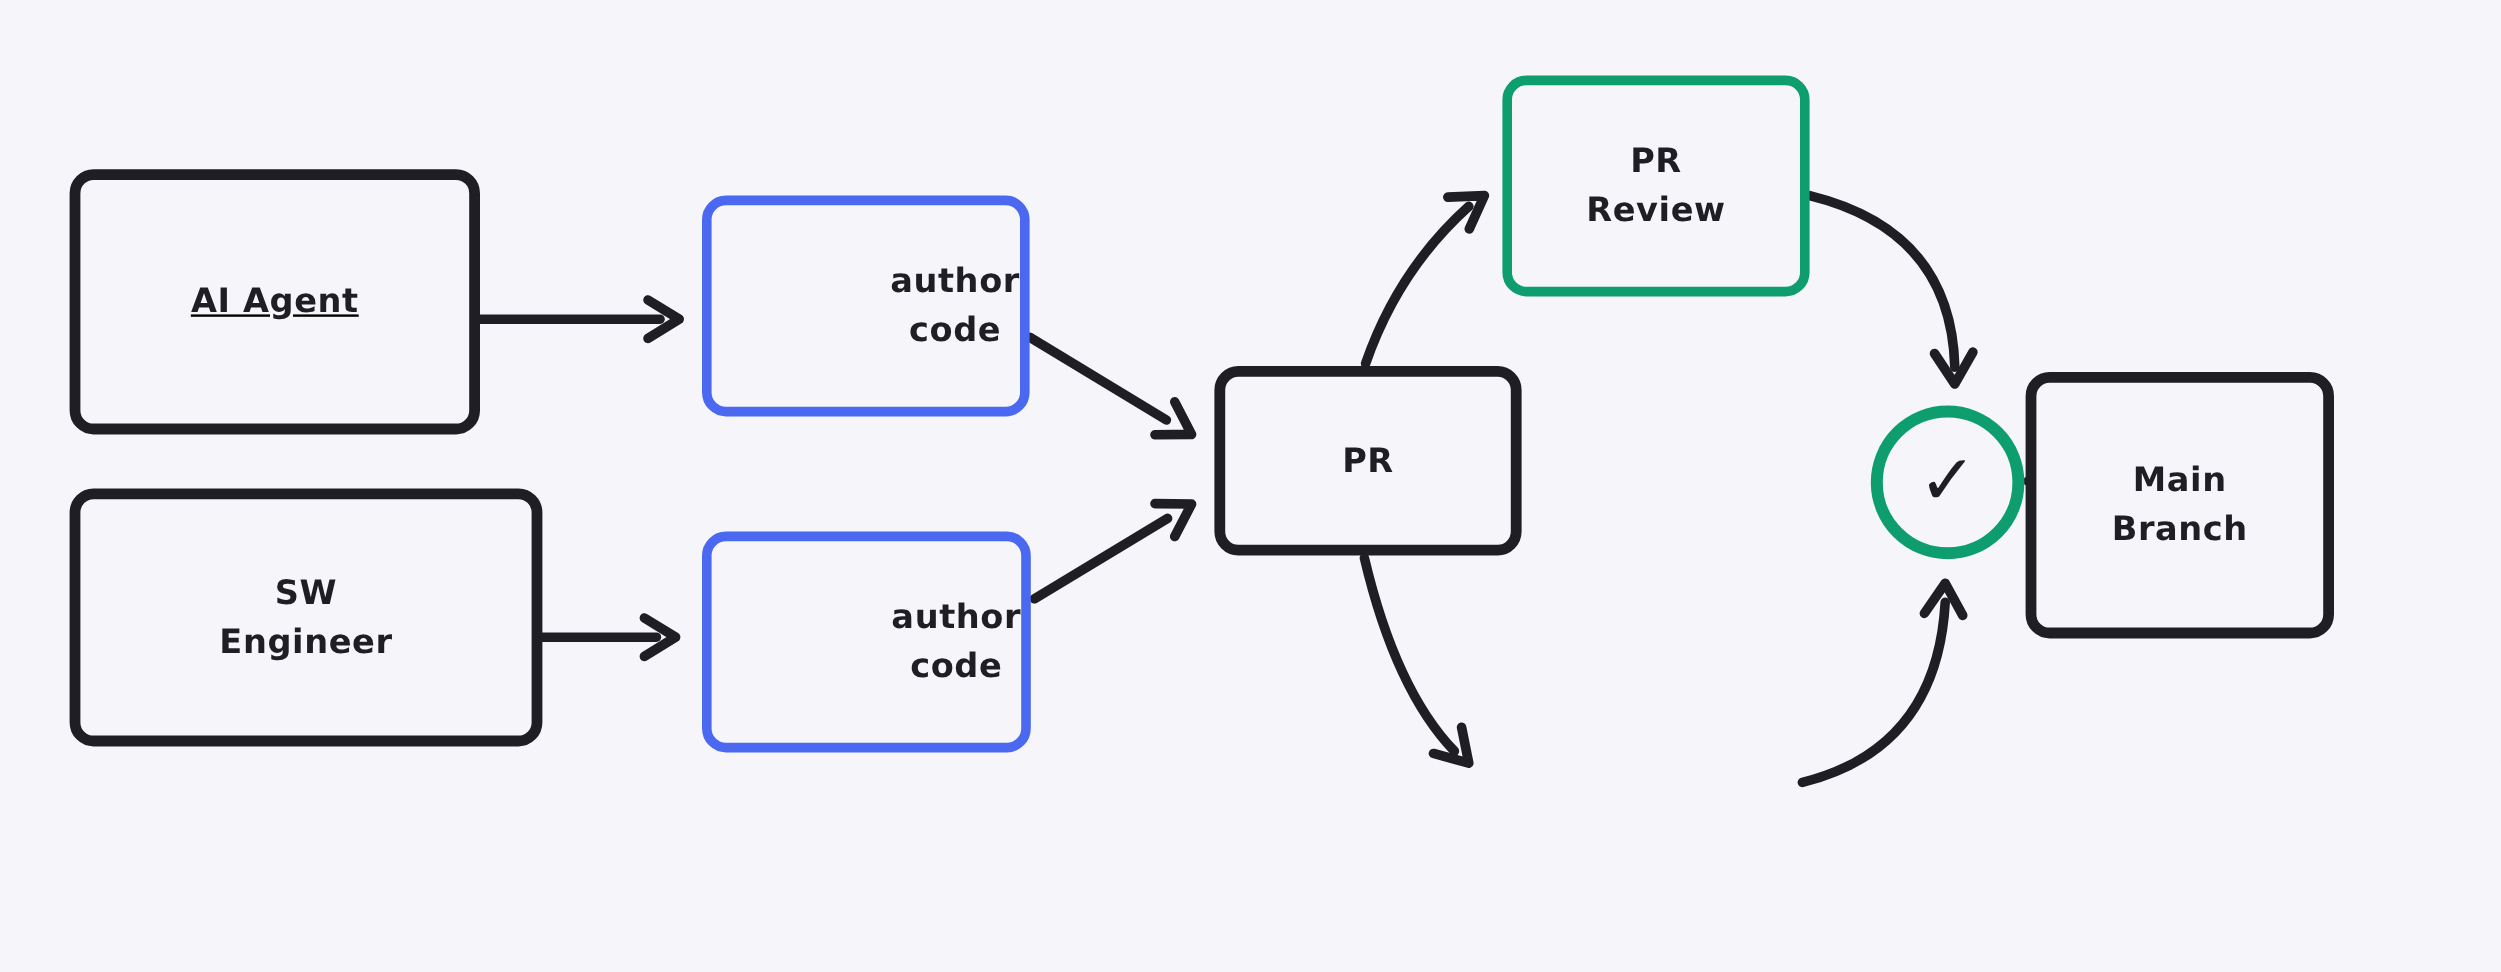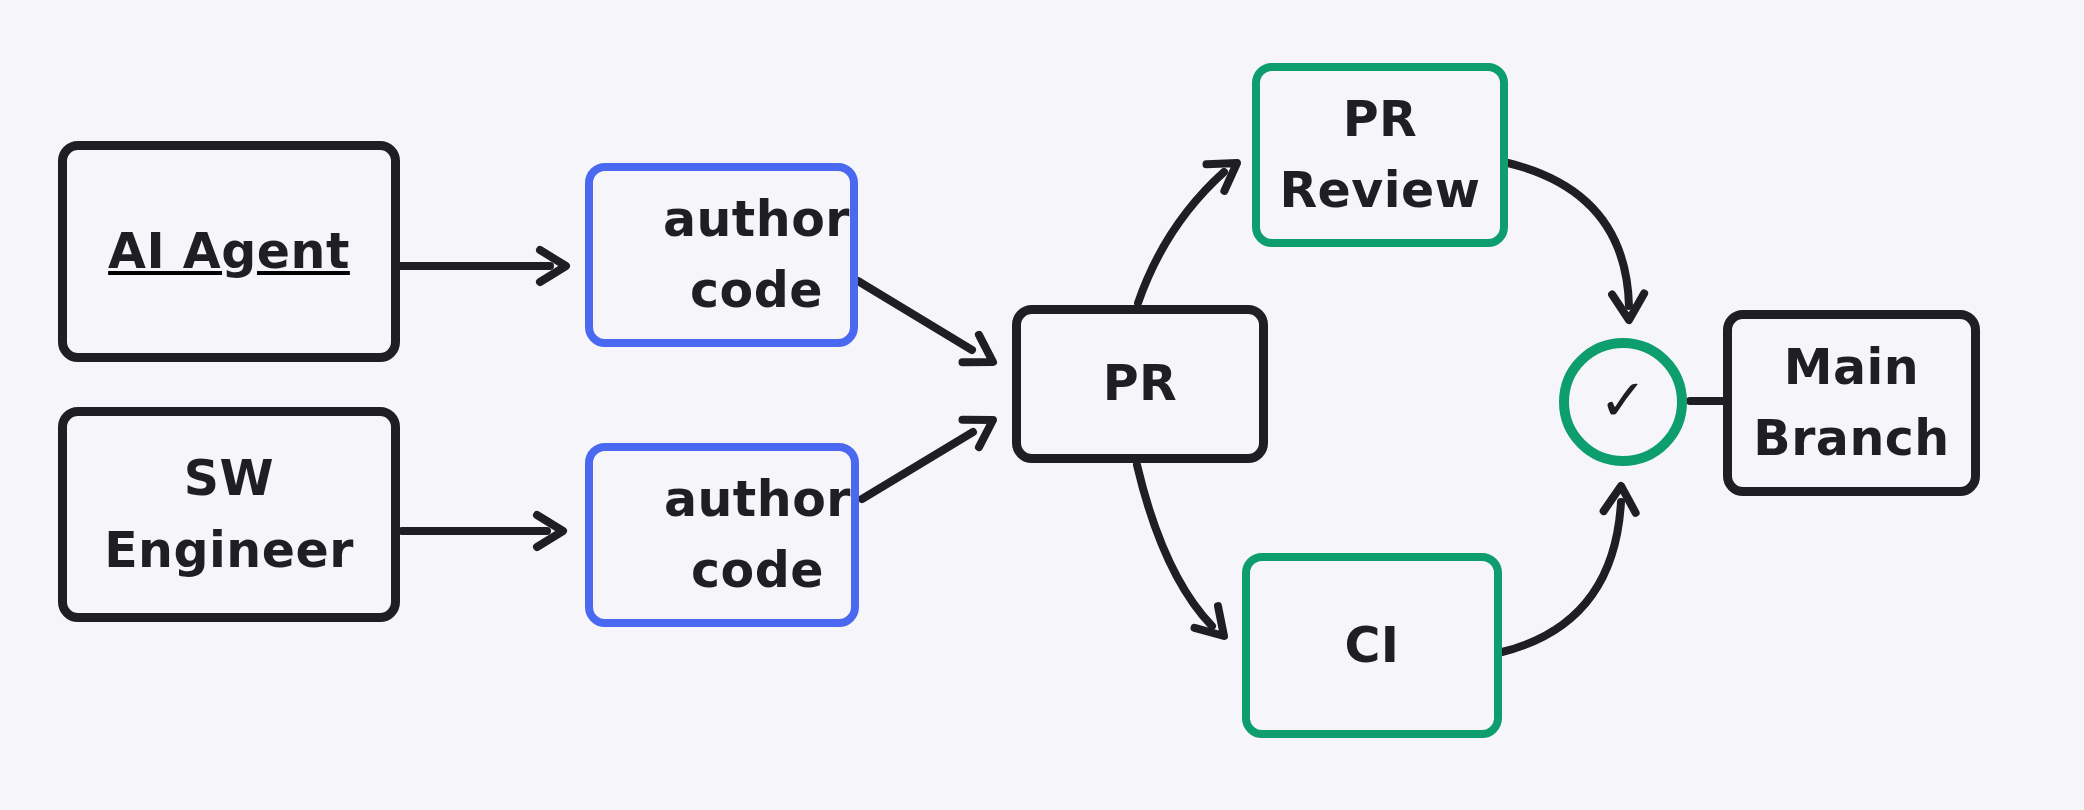--- a/index.html
+++ b/index.html
@@ -33,21 +33,21 @@
     box-sizing: border-box;
     border-radius: 20px;
     background: var(--bg, #f6f6fa);
     display: flex;
     align-items: center;
     justify-content: center;
     text-align: center;
   }
   .node .label {
     white-space: pre-line;
-    font-size: 49px;
+    font-size: 28px;
     font-weight: 600;
     line-height: 1.45;
     letter-spacing: 0.5px;
     color: var(--ink, #1e1e24);
   }
   .stroke-black { border: 9px solid var(--ink, #1e1e24); }
   .stroke-blue  { border: 8px solid var(--blue, #4b69f0); justify-content: flex-end; }
   .stroke-green { border: 8px solid var(--green, #0e9e6e); }
   .check-circle {
     position: absolute;
@@ -121,21 +121,21 @@
     <g>
       <path class="arrow-line" d="M 1690 401 L 1757 401"></path>
       <path class="arrow-head" d="M -26 -16 L 0 0 L -26 16" transform="translate(1773,401)"></path>
     </g>
   </svg>
 
   <div class="node stroke-black" style="left:58px; top:141px; width:342px; height:221px;text-decoration:underline;">
     <span class="label">AI Agent</span>
   </div>
 
-  <div class="node stroke-black" style="left:58px; top:407px; width:342px; height:215px;">
+  <div class="node stroke-black" style="left:58px; top:407px; width:394px; height:215px;">
     <span class="label">SW
 Engineer</span>
   </div>
 
   <div class="node stroke-blue" style="left:585px; top:163px; width:273px; height:184px;">
     <span class="label">author
 code</span>
   </div>
 
   <div class="node stroke-blue" style="left:585px; top:443px; width:274px; height:184px;">
@@ -145,25 +145,22 @@
 
   <div class="node stroke-black" style="left:1012px; top:305px; width:256px; height:158px;">
     <span class="label">PR</span>
   </div>
 
   <div class="node stroke-green" style="left:1252px; top:63px; width:256px; height:184px;">
     <span class="label">PR
 Review</span>
   </div>
 
-  <div class="node stroke-green" style="left:1242px; top:553px; width:260px; height:185px;">
-    <span class="label">CI</span>
-  </div>
 
-  <div class="node stroke-black" style="left:1723px; top:310px; width:257px; height:186px;">
+  <div class="node stroke-black" style="left:1688px; top:310px; width:257px; height:222px;">
     <span class="label">Main
 Branch</span>
   </div>
 
   <div class="check-circle">
     <span class="glyph">✓</span>
   </div>
 
 </div>
 

